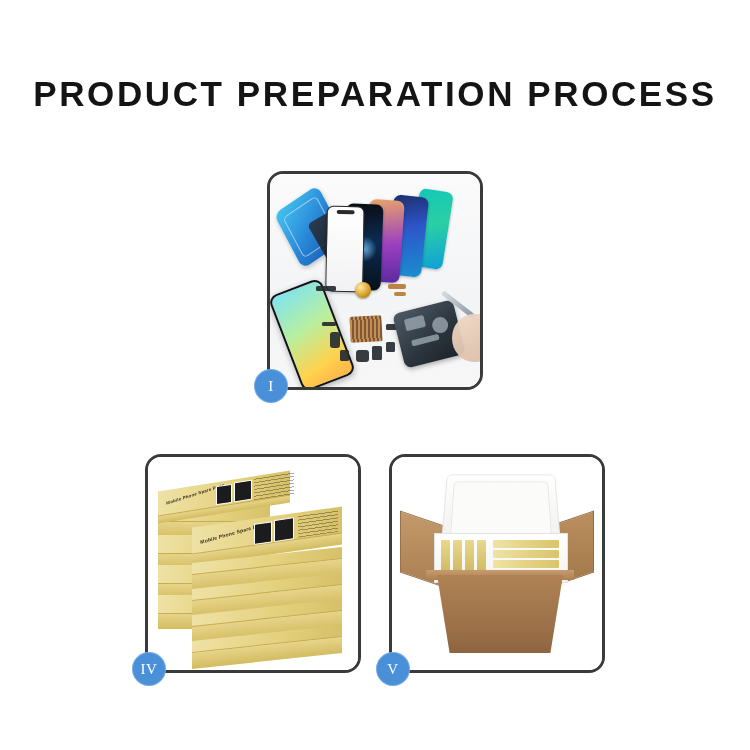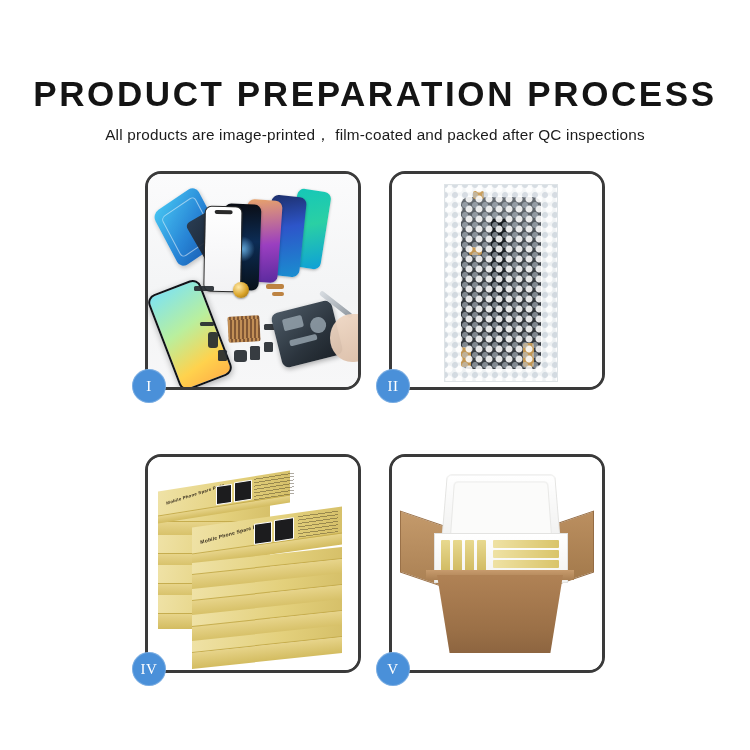--- a/index.html
+++ b/index.html
@@ -259,21 +259,20 @@
   .p6 .seam{position:absolute;background:rgba(90,62,34,.45);}
   .p6 .tape{position:absolute;background:rgba(150,112,70,.75);border-radius:1px;}
 </style>
 </head>
 <body>
 
 <div class="page">
 
   <div class="header">
     <h1 class="title">PRODUCT PREPARATION PROCESS</h1>
-    <p class="subtitle">All products are image-printed， film-coated and packed after QC inspections</p>
   </div>
 
   <div class="grid">
 
     <div class="row">
 
       <div class="panel">
         <div class="stage p1">
           <div class="glass"></div>
           <div class="glass2"></div>
@@ -305,35 +304,20 @@
             <i style="left:10px;top:8px;width:20px;height:12px;"></i>
             <i style="left:36px;top:14px;width:16px;height:16px;border-radius:50%;"></i>
             <i style="left:12px;top:30px;width:28px;height:6px;"></i>
           </div>
           <div class="tool"></div>
           <div class="hand"></div>
         </div>
         <div class="badge">I</div>
       </div>
 
-      <div class="panel">
-        <div class="stage p2">
-          <div class="bag">
-            <div class="inner"></div>
-            <div class="strip"></div>
-            <div class="tape" style="left:28px;top:6px;width:11px;height:8px;"></div>
-            <div class="tape" style="left:24px;top:62px;width:13px;height:8px;"></div>
-            <div class="tape" style="left:16px;top:162px;width:10px;height:20px;"></div>
-            <div class="tape" style="left:78px;top:158px;width:11px;height:24px;"></div>
-            <div class="bubbles"></div>
-            <div class="bubbles2"></div>
-          </div>
-        </div>
-        <div class="badge">II</div>
-      </div>
 
 
     </div>
 
     <div class="row">
 
       <div class="panel">
         <div class="stage p4">
           <div class="stackwrap">
 

